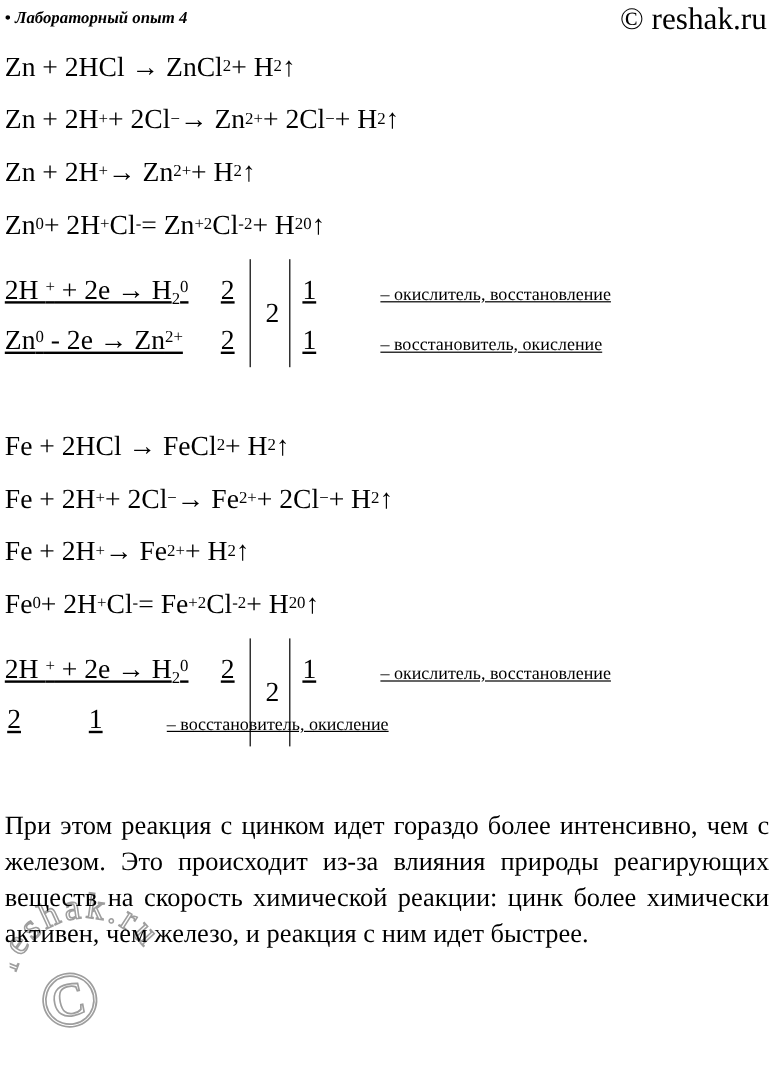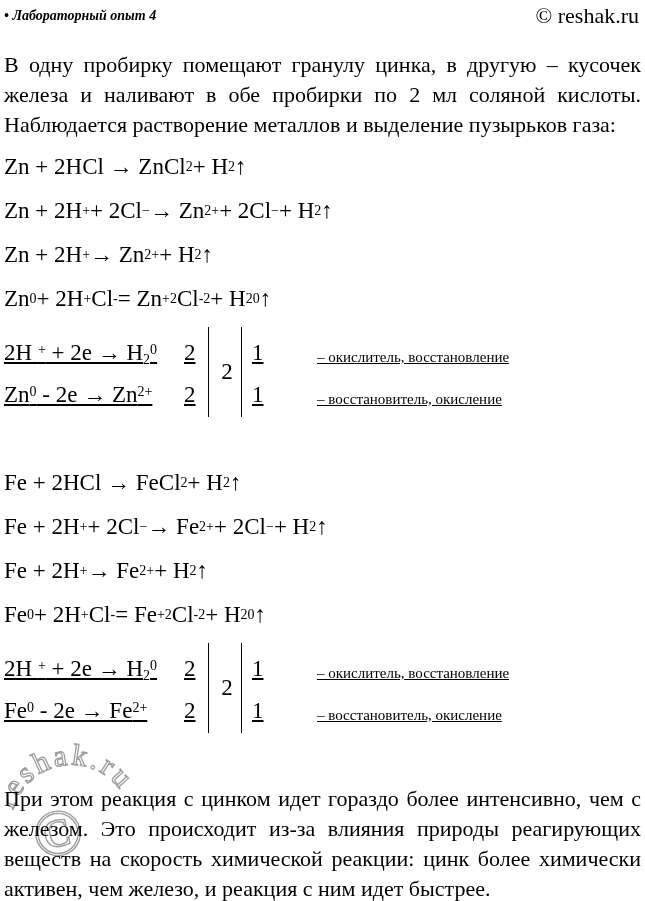--- a/index.html
+++ b/index.html
@@ -8,21 +8,21 @@
     background: #ffffff; color: #000000;
     font-family: "Liberation Serif", "DejaVu Serif", serif;
     overflow: hidden; position: relative;
   }
   .page { position: relative; width: 100%; height: 100%; padding: 3px 4px 0 4px; box-sizing: border-box; }
   .content { position: relative; z-index: 1; }
   .watermark-svg { position: absolute; left: 8px; top: 733px; z-index: 0; }
 
   .header-row { display: flex; justify-content: space-between; align-items: flex-start; height: 26px; line-height: 26px; }
   .doc-title { font-size: 14px; font-weight: bold; font-style: italic; }
-  .copyright { font-size: 22px; padding-right: 2px; }
+  .copyright { font-size: 26px; padding-right: 2px; }
 
   .para {
     font-size: 22px; line-height: 30px;
     text-align: justify; text-align-last: left;
     margin: 0;
   }
   .para.intro { margin-top: 21px; }
   .para.conclusion { margin-top: 48px; }
 
   .eq { height: 44px; display: flex; align-items: center; font-size: 23px; }
@@ -59,21 +59,20 @@
     </text>
   </svg>
 
   <div class="content">
 
     <div class="header-row">
       <span class="doc-title">• Лабораторный опыт 4</span>
       <span class="copyright">© reshak.ru</span>
     </div>
 
-    <p class="para intro">В одну пробирку помещают гранулу цинка, в другую – кусочек железа и наливают в обе пробирки по 2 мл соляной кислоты. Наблюдается растворение металлов и выделение пузырьков газа:</p>
 
     <div class="eq first-zn">Zn + 2HCl → ZnCl<sub>2</sub> + H<sub>2</sub>↑</div>
     <div class="eq">Zn + 2H<sup>+</sup> + 2Cl<sup>−</sup> → Zn<sup>2+</sup> + 2Cl<sup>−</sup> + H<sub>2</sub>↑</div>
     <div class="eq">Zn + 2H<sup>+</sup> → Zn<sup>2+</sup> + H<sub>2</sub>↑</div>
     <div class="eq">Zn<sup>0</sup> + 2H <sup>+</sup>Cl<sup>-</sup> = Zn<sup>+2</sup>Cl<sup>-</sup><sub>2</sub> + H<sub>2</sub><sup>0</sup>↑</div>
 
     <div class="balance">
       <div class="b-row">
         <span class="b-eq">2H <sup>+</sup> + 2e → H<sub>2</sub><sup>0</sup></span>
         <span class="b-num">2</span>
@@ -97,21 +96,20 @@
     <div class="eq">Fe<sup>0</sup> + 2H <sup>+</sup>Cl<sup>-</sup> = Fe<sup>+2</sup>Cl<sup>-</sup><sub>2</sub> + H<sub>2</sub><sup>0</sup>↑</div>
 
     <div class="balance">
       <div class="b-row">
         <span class="b-eq">2H <sup>+</sup> + 2e → H<sub>2</sub><sup>0</sup></span>
         <span class="b-num">2</span>
         <span class="b-coef">1</span>
         <span class="b-role">– окислитель, восстановление</span>
       </div>
       <div class="b-row">
-        <span class="b-eq">Fe<sup>0</sup> - 2e → Fe<sup>2+</sup></span>
         <span class="b-num">2</span>
         <span class="b-coef">1</span>
         <span class="b-role">– восстановитель, окисление</span>
       </div>
       <span class="b-bar bar1"></span>
       <span class="b-bar bar2"></span>
       <span class="b-mid">2</span>
     </div>
 
     <p class="para conclusion">При этом реакция с цинком идет гораздо более интенсивно, чем с железом. Это происходит из-за влияния природы реагирующих веществ на скорость химической реакции: цинк более химически активен, чем железо, и реакция с ним идет быстрее.</p>

